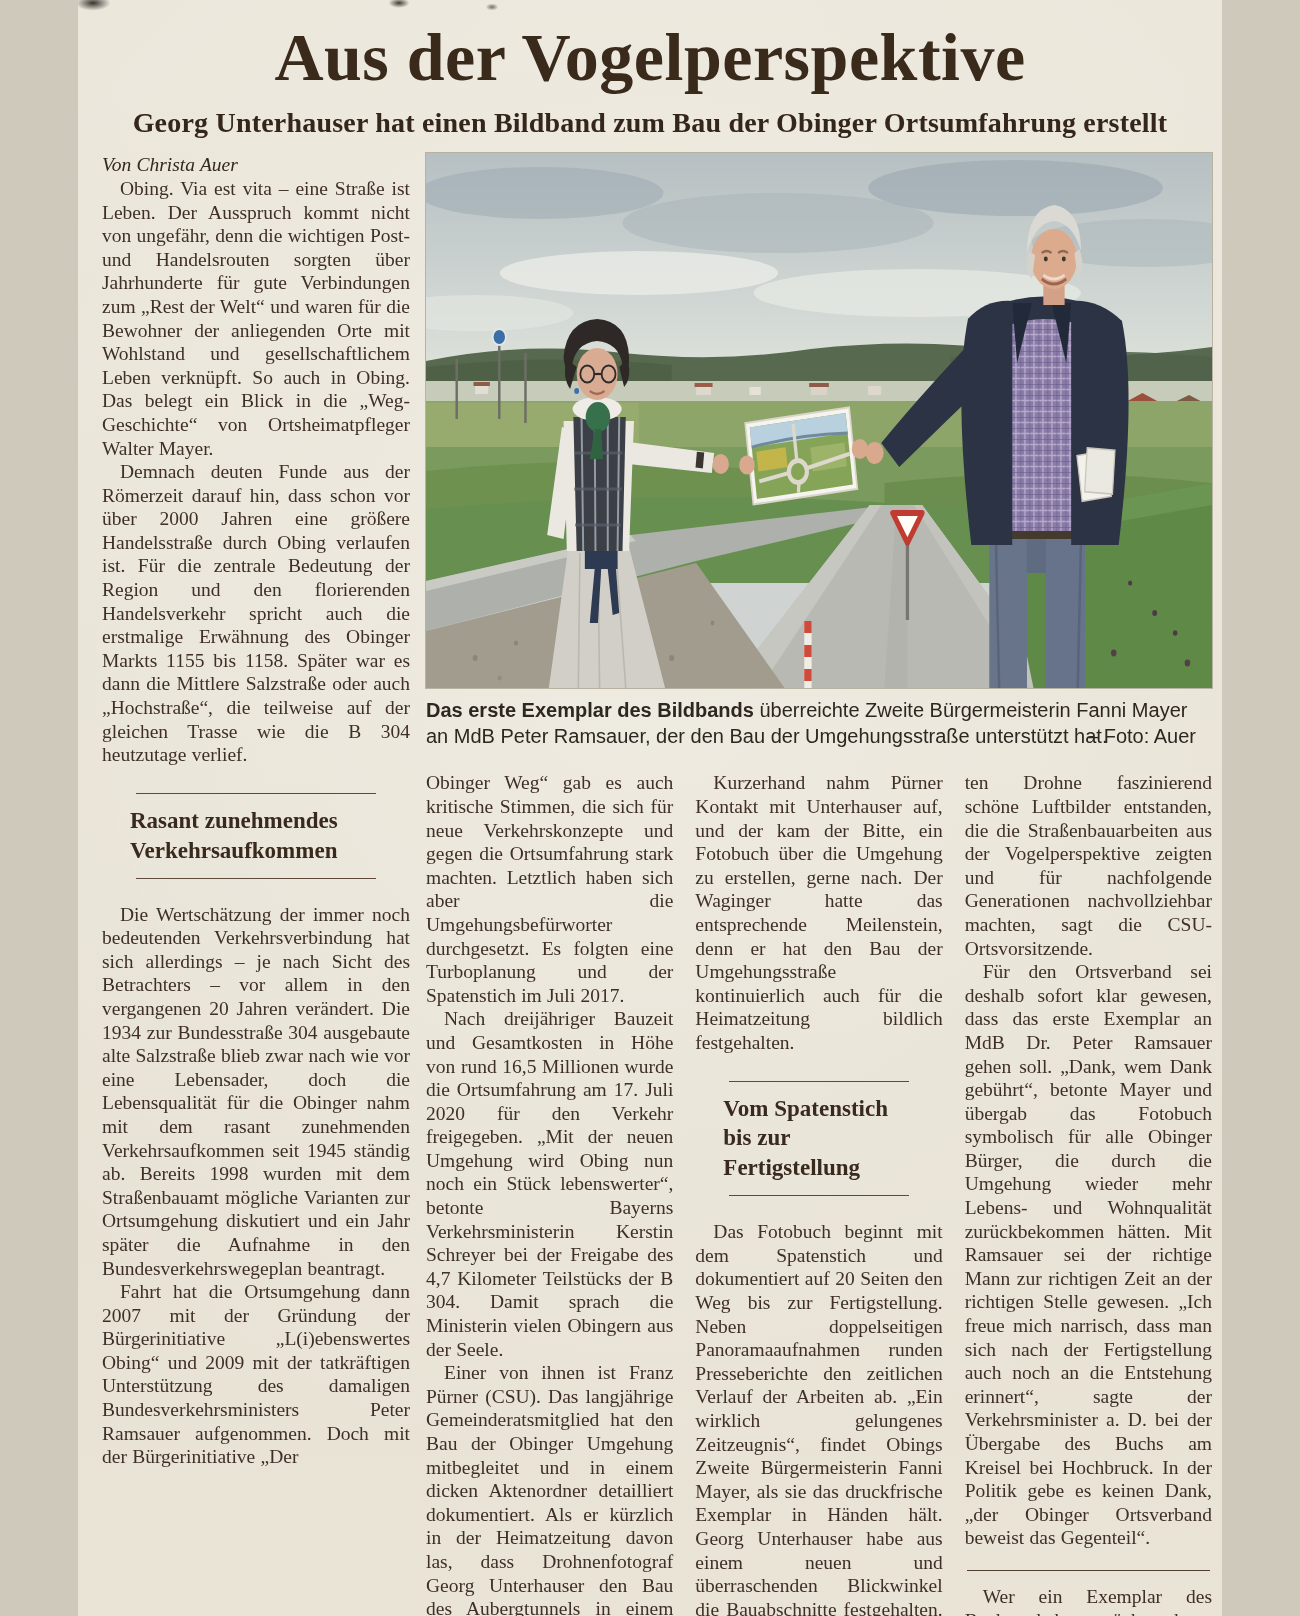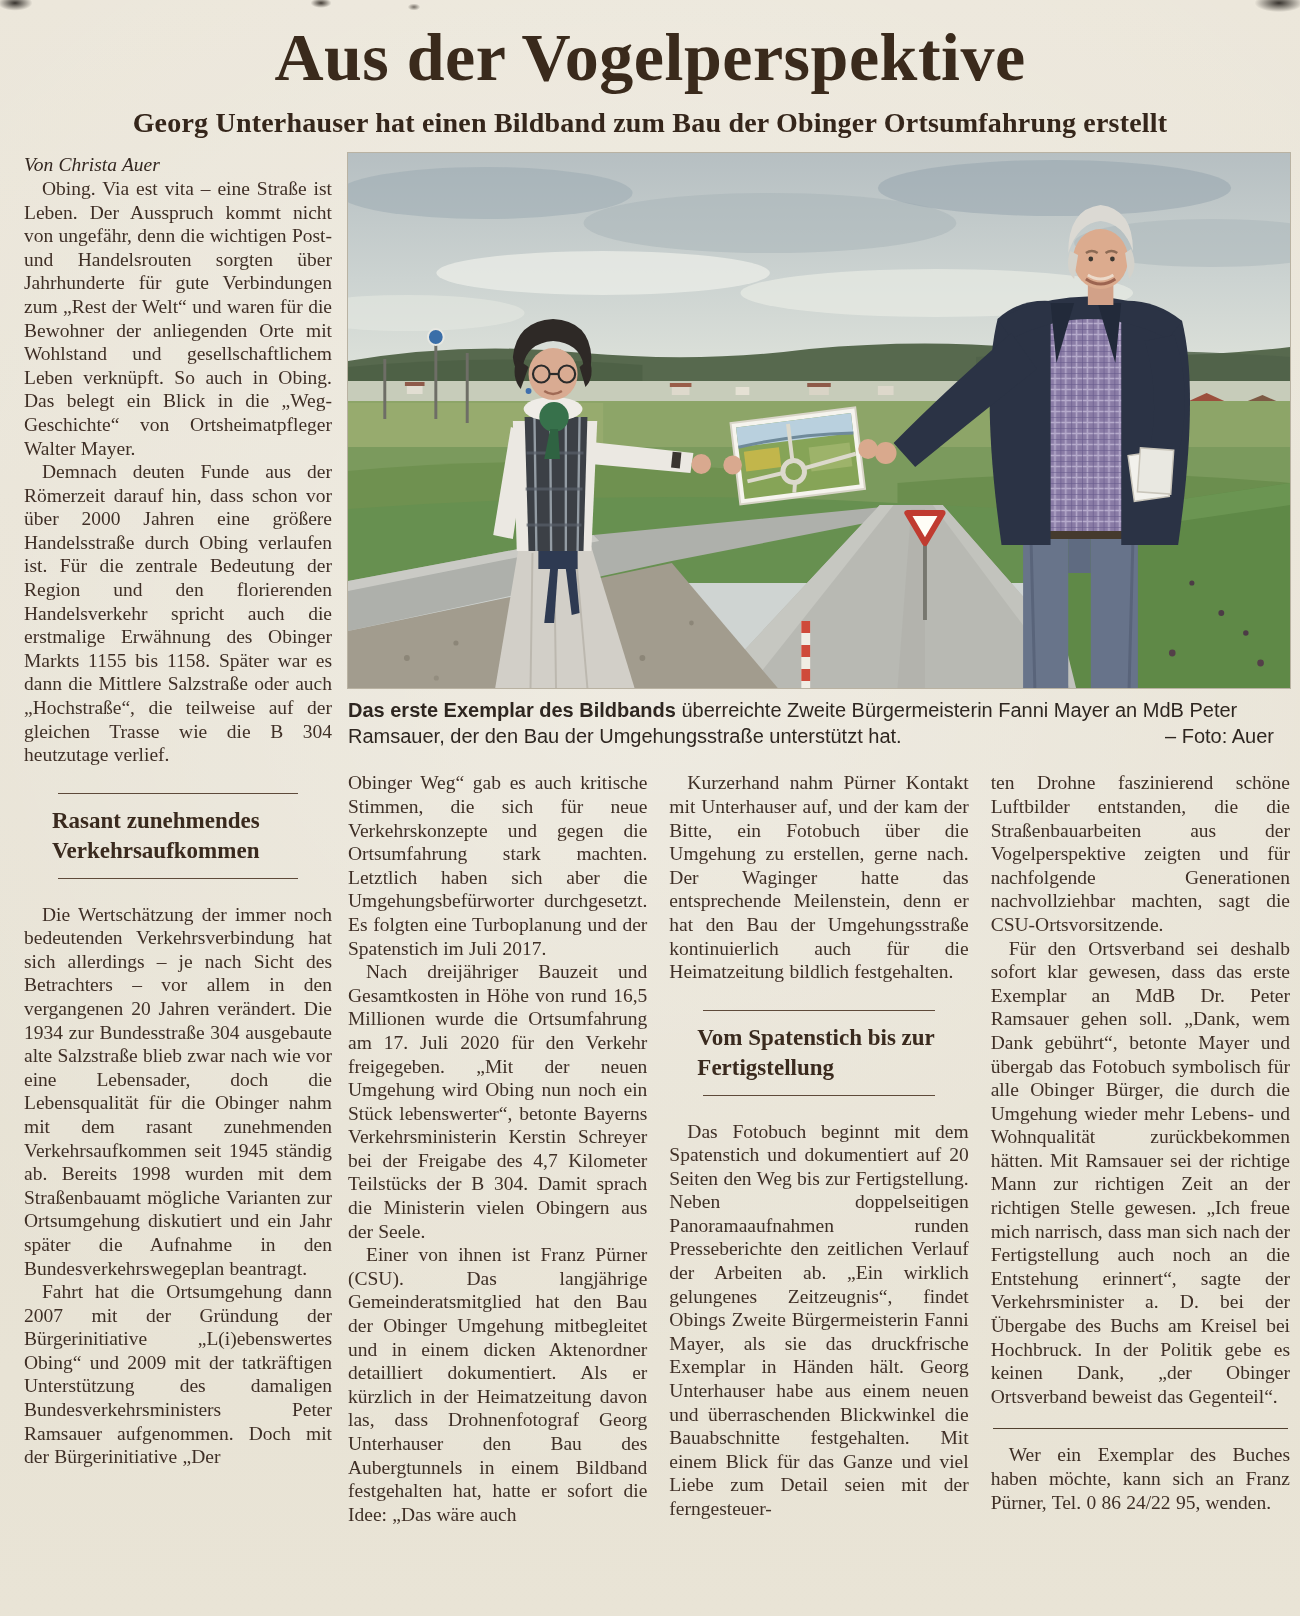--- a/index.html
+++ b/index.html
@@ -1,18 +1,18 @@
 <!DOCTYPE html>
 <html lang="de"><head>
 <meta charset="utf-8">
 <style>
   html,body{margin:0;padding:0;background:#cfc9bc;}
   .page{
     position:relative;
-    width:1300px;height:1616px;
+    width:1144px;height:1616px;
     margin:0 auto;
     overflow:hidden;
     background:
       radial-gradient(120% 90% at 50% 40%, rgba(255,255,255,.28), rgba(255,255,255,0) 60%),
       linear-gradient(180deg,#ece7db 0%,#e9e4d7 30%,#e7e2d4 70%,#e9e4d6 100%);
     color:#3f2f26;
     font-family:"Liberation Serif", serif;
   }
   .smudge{position:absolute;pointer-events:none;opacity:.85;}
   .smudge.s1{left:-10px;top:-8px;width:50px;height:22px;background:radial-gradient(closest-side,#17130f,transparent 70%);}

